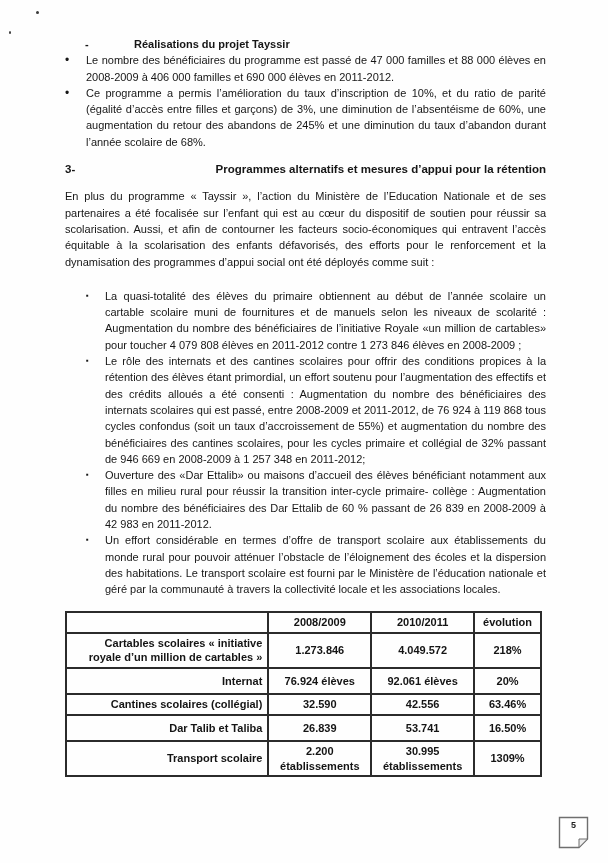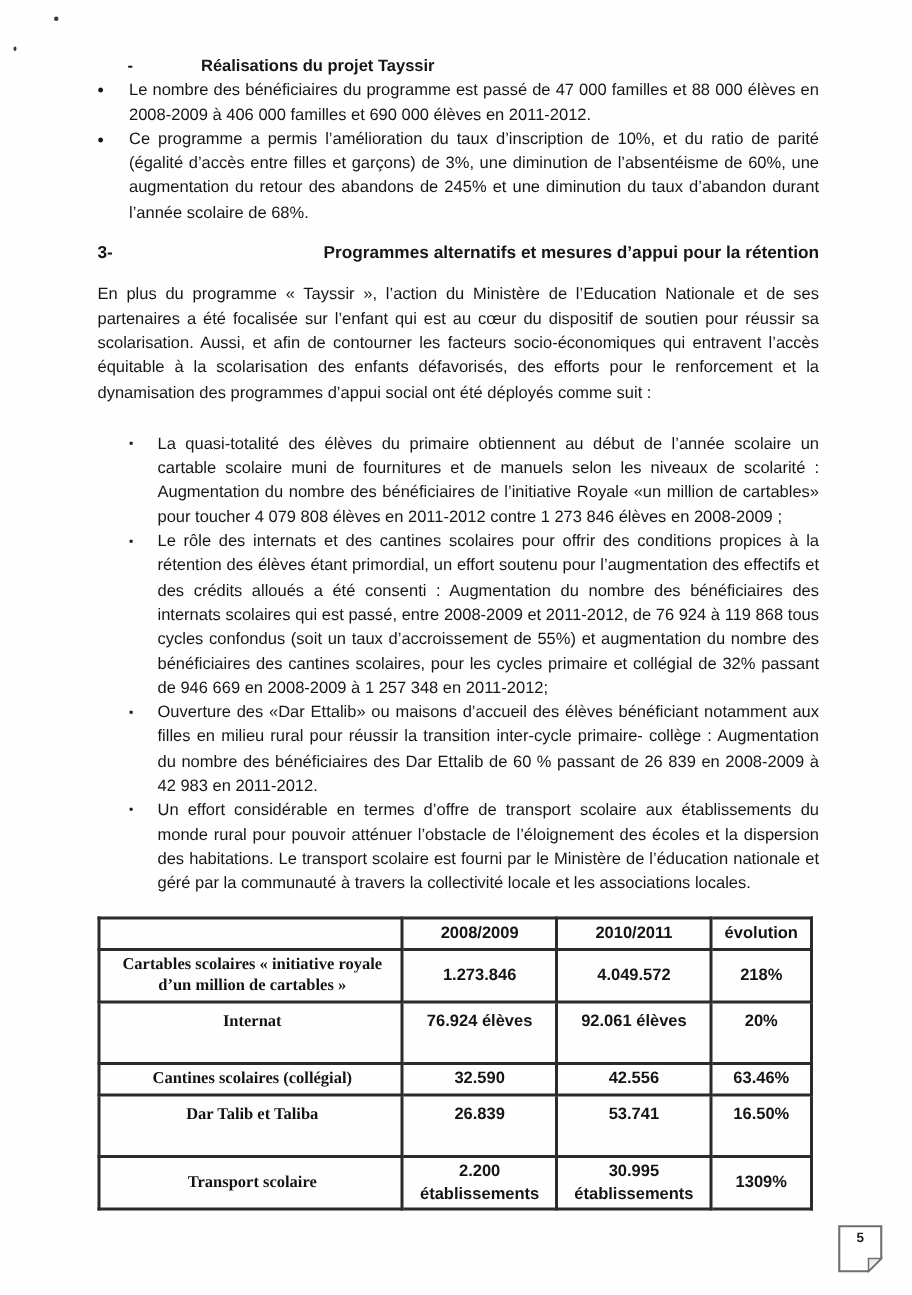--- a/index.html
+++ b/index.html
@@ -42,22 +42,22 @@
 
   table.support {
     border-collapse:collapse; width:477px; margin-top:13px;
     font-size:11px; font-weight:bold; text-align:center; color:#141414;
   }
   table.support th, table.support td {
     border:2px solid #2b2b2b; padding:2px 5px; vertical-align:middle;
     line-height:14.5px;
   }
   table.support th { height:21px;margin-left:22px; }
-  table.support td.lbl { text-align:center; padding-left:7px;font-family:Liberation Serif, serif; }
-  table.support tr.tall td { padding-top:5px; padding-bottom:20px; }
+  table.support td.lbl { text-align:right; padding-left:7px; }
+  table.support tr.tall td { padding-top:5px; padding-bottom:5px; }
 
   .page-box {
     position:absolute; left:558px; top:816px; width:31px; height:33px;
   }
   .page-box svg { display:block; }
   .page-box .num {
     position:absolute; left:0; top:4px; width:100%;
     text-align:center; font-size:9px; font-weight:bold; color:#222;
   }
 </style>

